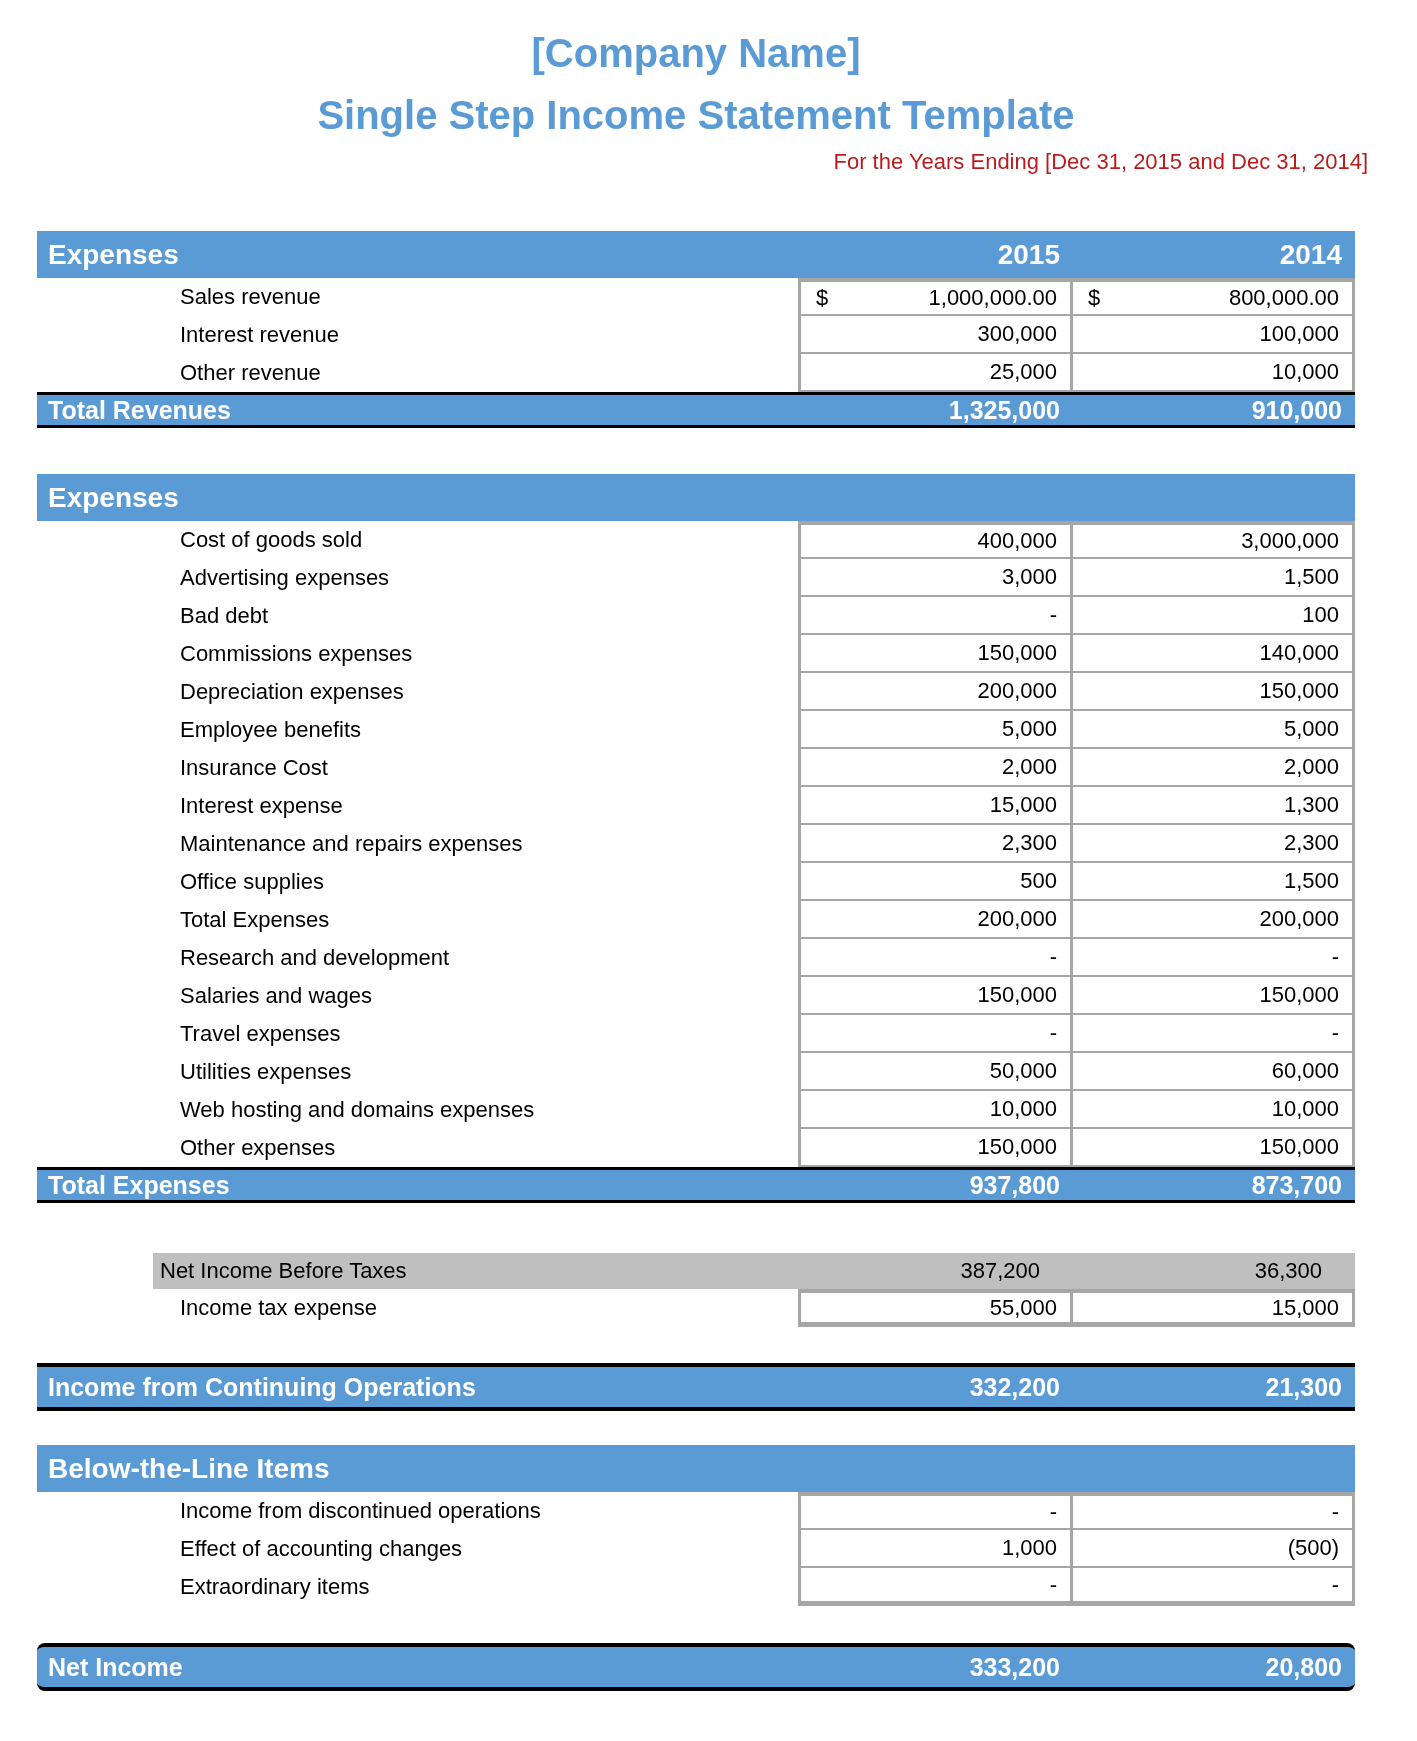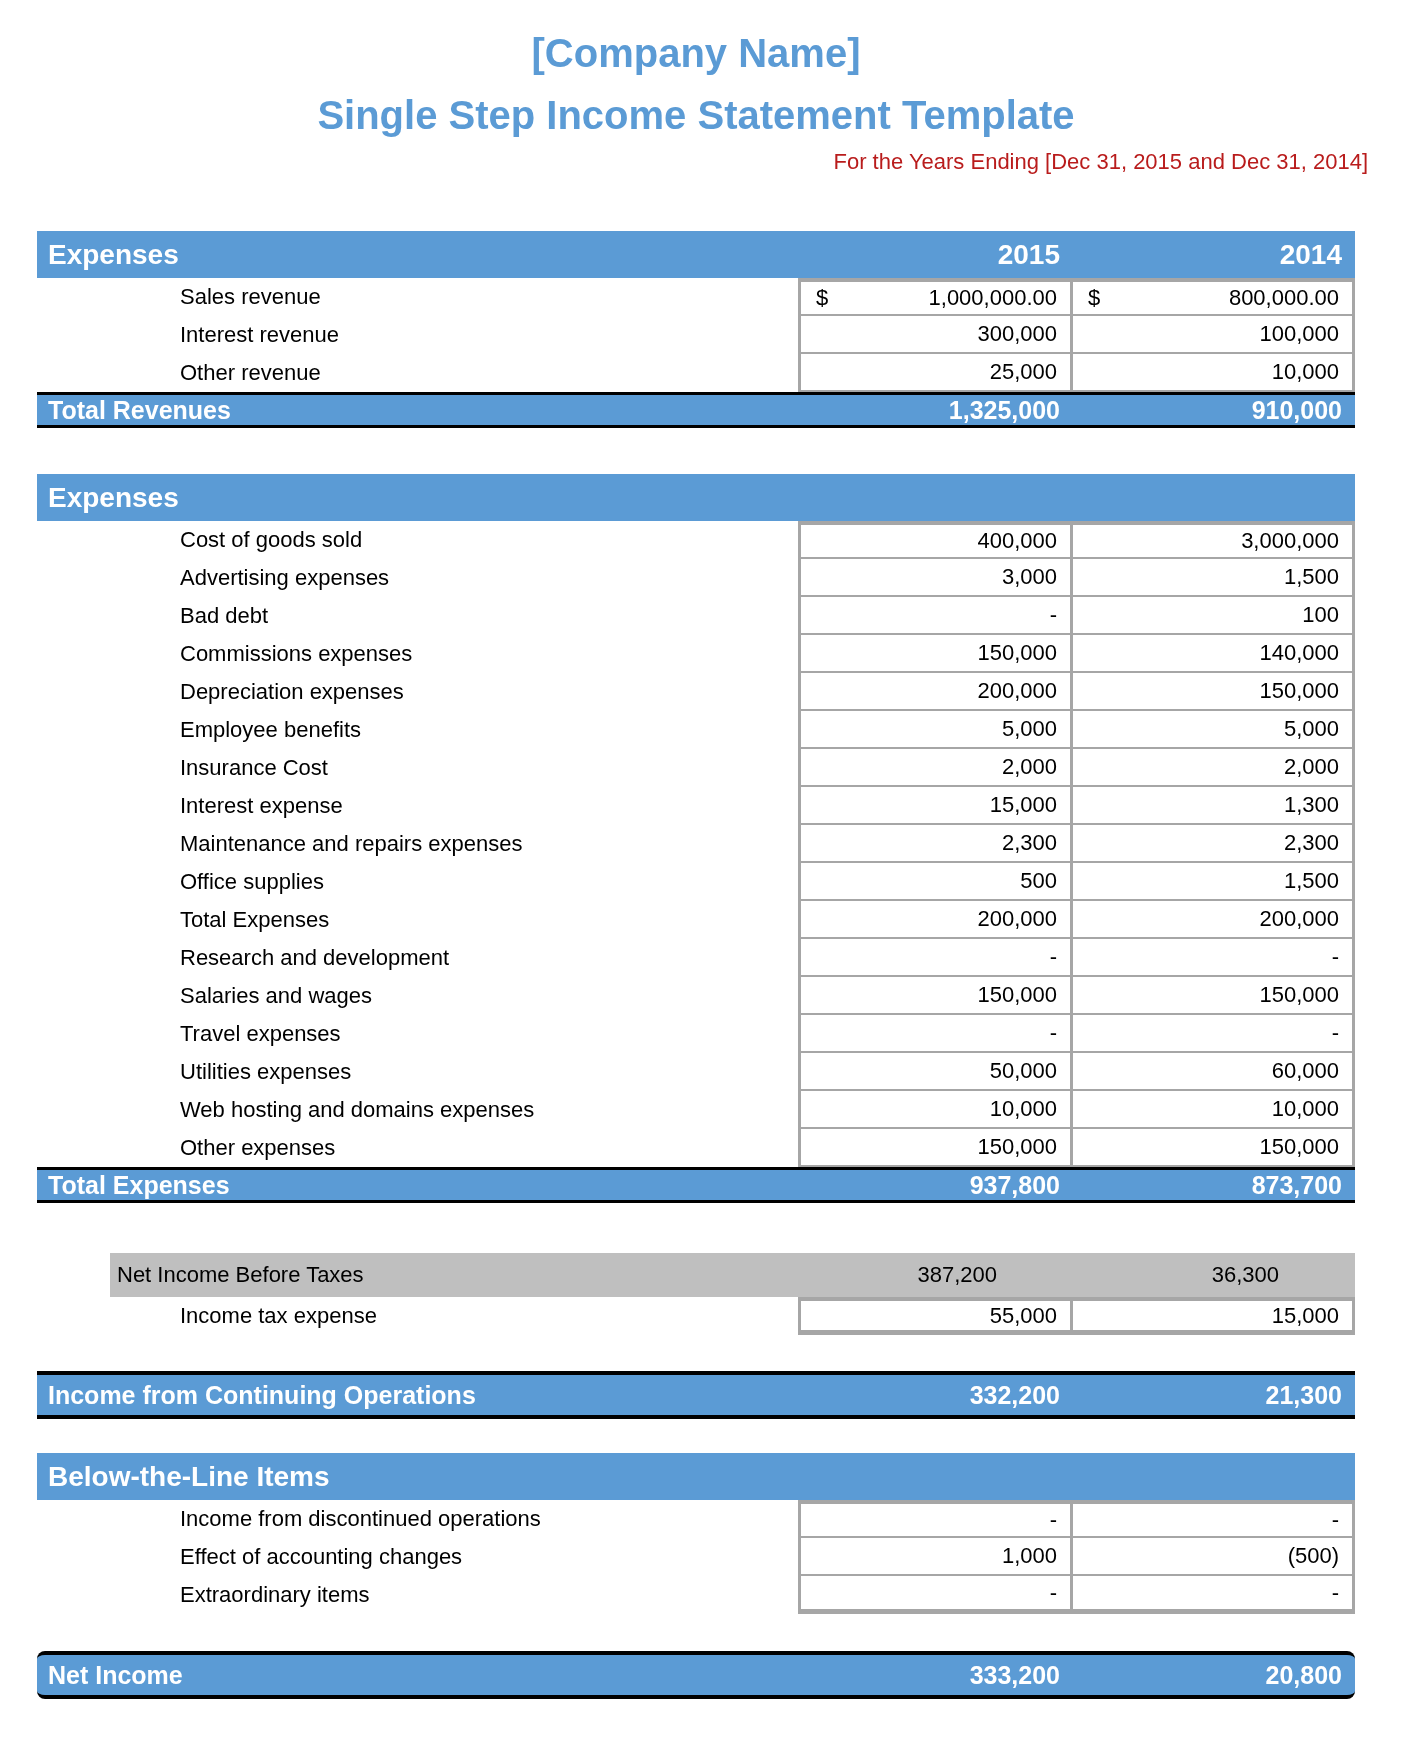--- a/index.html
+++ b/index.html
@@ -33,21 +33,21 @@
     border-top: 3px solid #000; border-bottom: 3px solid #000;
     display: grid; grid-template-columns: 761px 275px 282px;
     align-items: center; color: #fff; font-weight: bold;
   }
   .bar-total .name { font-size: 25px; padding-left: 11px; }
   .bar-total .v    { font-size: 25px; text-align: right; padding-right: 13px; }
   .bar-total.big   { height: 48px; border-top-width: 4px; border-bottom-width: 4px; }
 
   
   .bar-gray {
-    margin-left: 73px; height: 44px; background: #BFBFBF;
+    margin-left: 116px; height: 36px; background: #BFBFBF;
     display: grid; grid-template-columns: 625px 275px 282px;
     align-items: center; font-size: 22px;
   }
   .bar-gray .name { padding-left: 7px; }
   .bar-gray .v    { text-align: right; padding-right: 13px; }
 
   
   .row { display: grid; grid-template-columns: 761px 275px 282px; height: 38px; }
   .row .label {
     display: flex; align-items: center;

